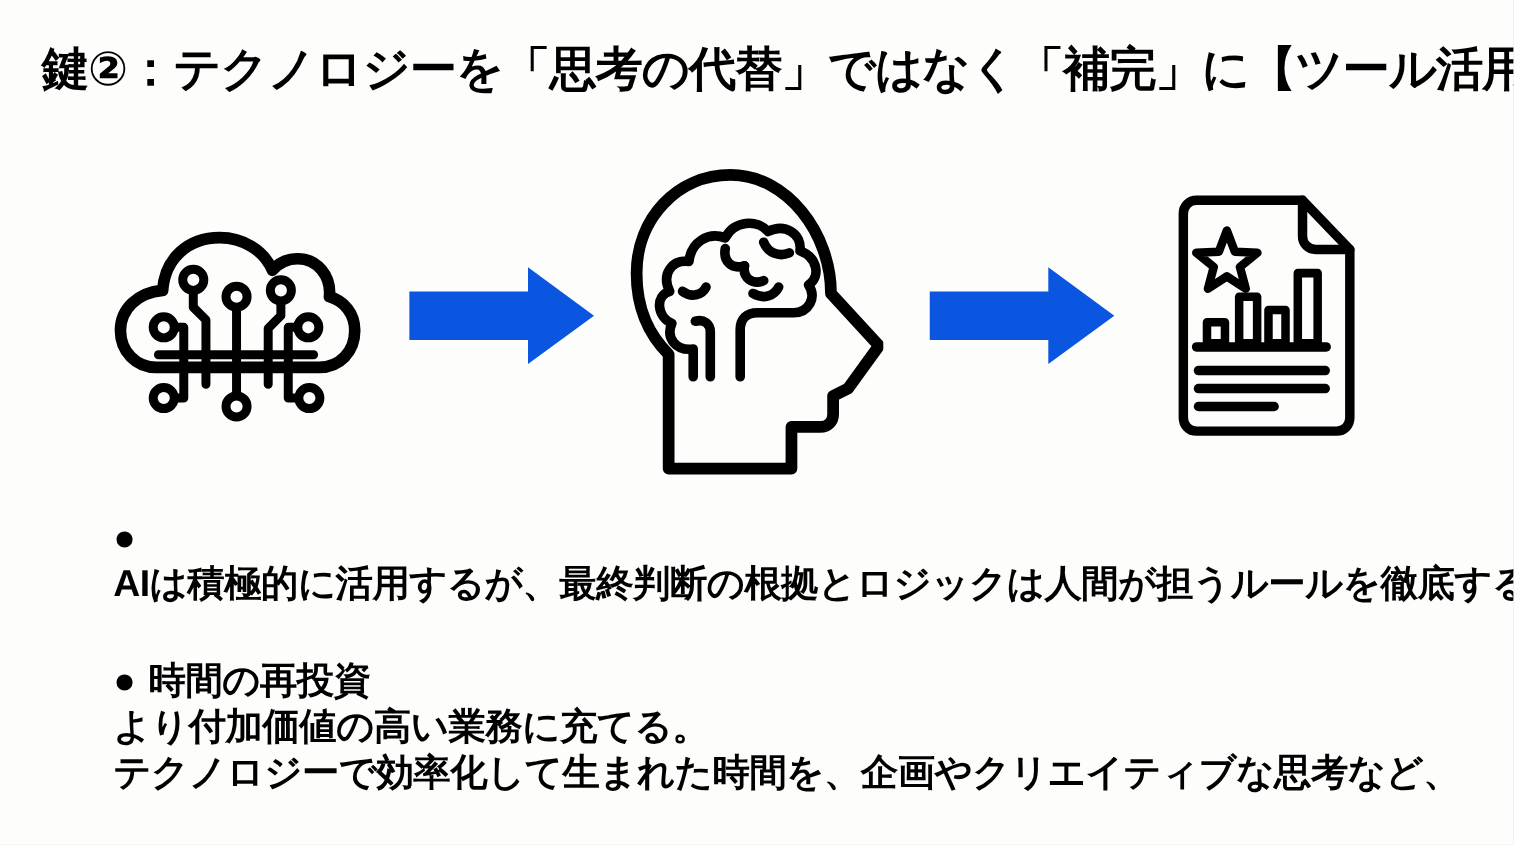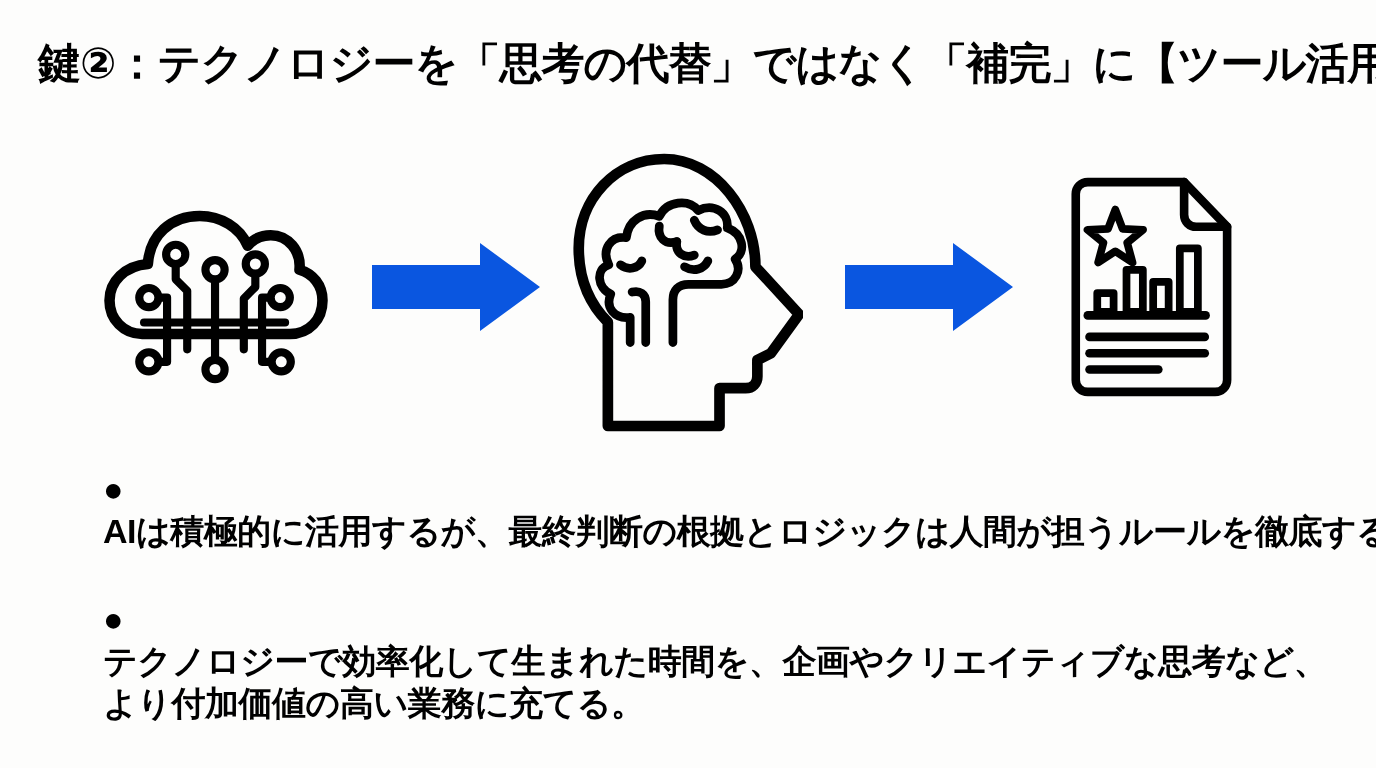--- a/index.html
+++ b/index.html
@@ -123,18 +123,19 @@
   <div class="section section-1">
     <div class="sec-heading">
       <span class="bullet">●</span>
     </div>
     <div class="sec-line">AIは積極的に活用するが、最終判断の根拠とロジックは人間が担うルールを徹底する。</div>
   </div>
 
   <div class="section section-2">
     <div class="sec-heading">
       <span class="bullet">●</span>
+      <span>時間の再投資</span>
     </div>
+    <div class="sec-line">より付加価値の高い業務に充てる。</div>
     <div class="sec-line">テクノロジーで効率化して生まれた時間を、企画やクリエイティブな思考など、</div>
-    <div class="sec-line">より付加価値の高い業務に充てる。</div>
   </div>
 
 </div>
 
 </body></html>

